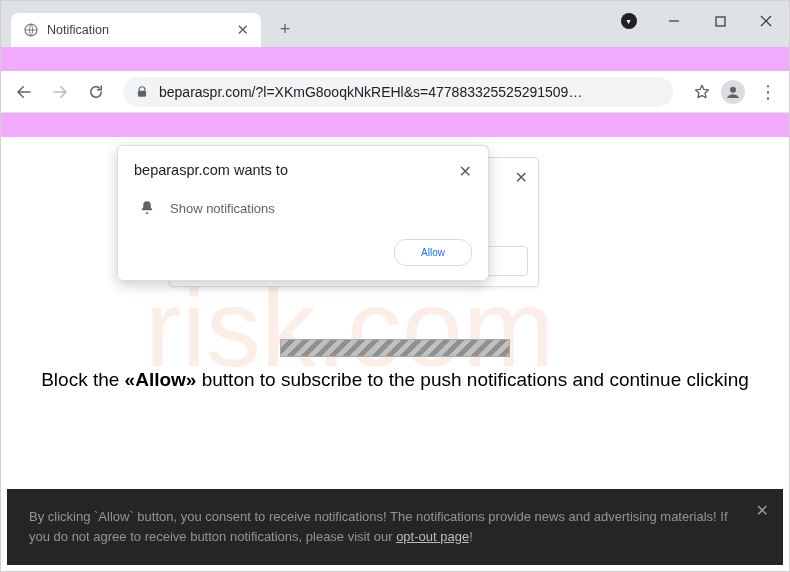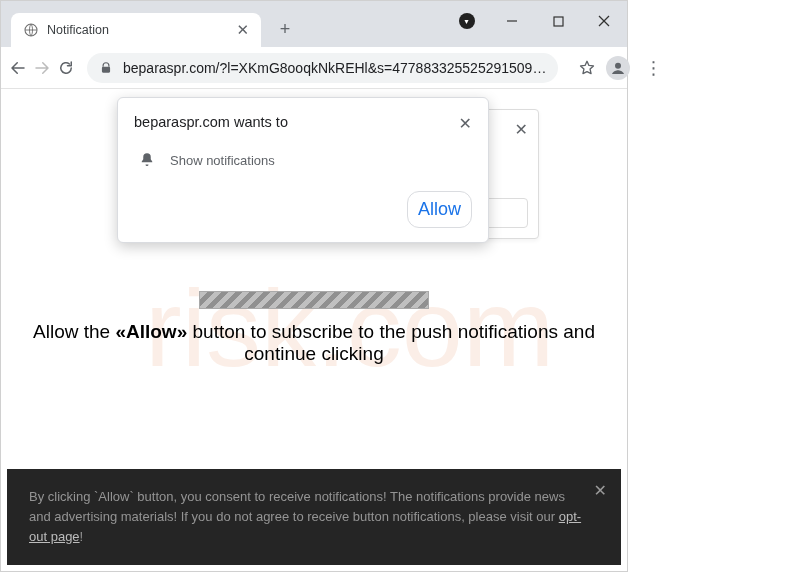--- a/index.html
+++ b/index.html
@@ -1,18 +1,18 @@
 <!DOCTYPE html>
 <html><head>
 <meta charset="utf-8">
 <style>
 * { margin: 0; padding: 0; box-sizing: border-box; font-family: "Segoe UI", Arial, sans-serif; }
 body { width: 790px; height: 572px; overflow: hidden; background: #fff; position: relative; }
 
-.window { width: 628px; height: 572px; display: flex; flex-direction: column; border: 1px solid #d0d0d0; background: #f0abfc; position: relative; }
+.window { width: 790px; height: 572px; display: flex; flex-direction: column; border: 1px solid #d0d0d0; background: #f0abfc; position: relative; gap: 24px; }
 
 
 .titlebar { height: 46px; background: #dee1e6; display: flex; align-items: flex-end; position: relative; }
 .tab { background: #fff; border-radius: 8px 8px 0 0; height: 34px; margin-left: 10px; display: flex; align-items: center; padding: 0 12px; gap: 8px; width: 250px; }
 .tab-globe { width: 16px; height: 16px; }
 .tab-title { font-size: 12.5px; color: #3c4043; flex: 1; }
 .tab-close { color: #5f6368; font-size: 15px; cursor: pointer; }
 .new-tab { width: 28px; height: 28px; display: flex; align-items: center; justify-content: center; margin-left: 10px; margin-bottom: 4px; color: #5f6368; font-size: 18px; cursor: pointer; }
 
 .window-controls { position: absolute; top: 0; right: 0; height: 40px; display: flex; }
@@ -48,21 +48,21 @@
 
 
 .perm { position: absolute; top: 8px; left: 116px; width: 372px; background: #fff; border: 1px solid #dadce0; border-radius: 6px; box-shadow: 0 4px 14px rgba(0,0,0,0.2); padding: 16px 16px 14px; z-index: 10; }
 .perm-head { display: flex; justify-content: space-between; align-items: flex-start; }
 .perm-title { font-size: 14.5px; color: #202124; }
 .perm-close { color: #5f6368; cursor: pointer; font-size: 16px; }
 .perm-body { display: flex; align-items: center; gap: 14px; margin: 18px 0 22px 4px; }
 .bell { width: 18px; height: 18px; fill: #5f6368; }
 .perm-msg { font-size: 13px; color: #5f6368; }
 .perm-actions { display: flex; justify-content: flex-end; gap: 10px; }
-.perm-btn { border: 1px solid #dadce0; background: #fff; color: #1a73e8; font-size: 18px; padding: 7px 10px; border-radius: 12px; cursor: pointer; }
+.perm-btn { border: 1px solid #dadce0; background: #fff; color: #1a73e8; font-size: 10px; padding: 7px 26px; border-radius: 12px; cursor: pointer; }
 
 
 .prog { position: absolute; left: 50%; top: 202px; transform: translateX(-50%); width: 230px; height: 18px; border: 1px solid #a9a9a9; background: repeating-linear-gradient(135deg, #c0c0c0 0 5px, #909090 5px 10px); }
 
 
 .instr { position: absolute; top: 232px; left: 0; right: 0; text-align: center; font-size: 19px; color: #000; }
 
 
 .footer { position: absolute; left: 6px; right: 6px; bottom: 6px; background: #252525; color: #949494; padding: 18px 38px 18px 22px; font-size: 13px; line-height: 1.55; }
 .footer a { color: #bcbcbc; text-decoration: underline; }
@@ -174,21 +174,21 @@
         <span class="perm-msg">Show notifications</span>
       </div>
       <div class="perm-actions">
         <button class="perm-btn">Allow</button>
       </div>
     </div>
 
     <div class="prog"></div>
 
     <div class="instr">
-      <span>Allow the </span><b>«Allow»</b><span> button to subscribe to the push notifications and continue clicking</span>
+      <span>Block the </span><b>«Allow»</b><span> button to subscribe to the push notifications and continue clicking</span>
     </div>
 
     <div class="footer">
       <span class="footer-close">✕</span>
       <span>By clicking `Allow` button, you consent to receive notifications! The notifications provide news and advertising materials! If you do not agree to receive button notifications, please visit our </span><a href="#">opt-out page</a><span>!</span>
     </div>
 
   </div>
 </div>
 

